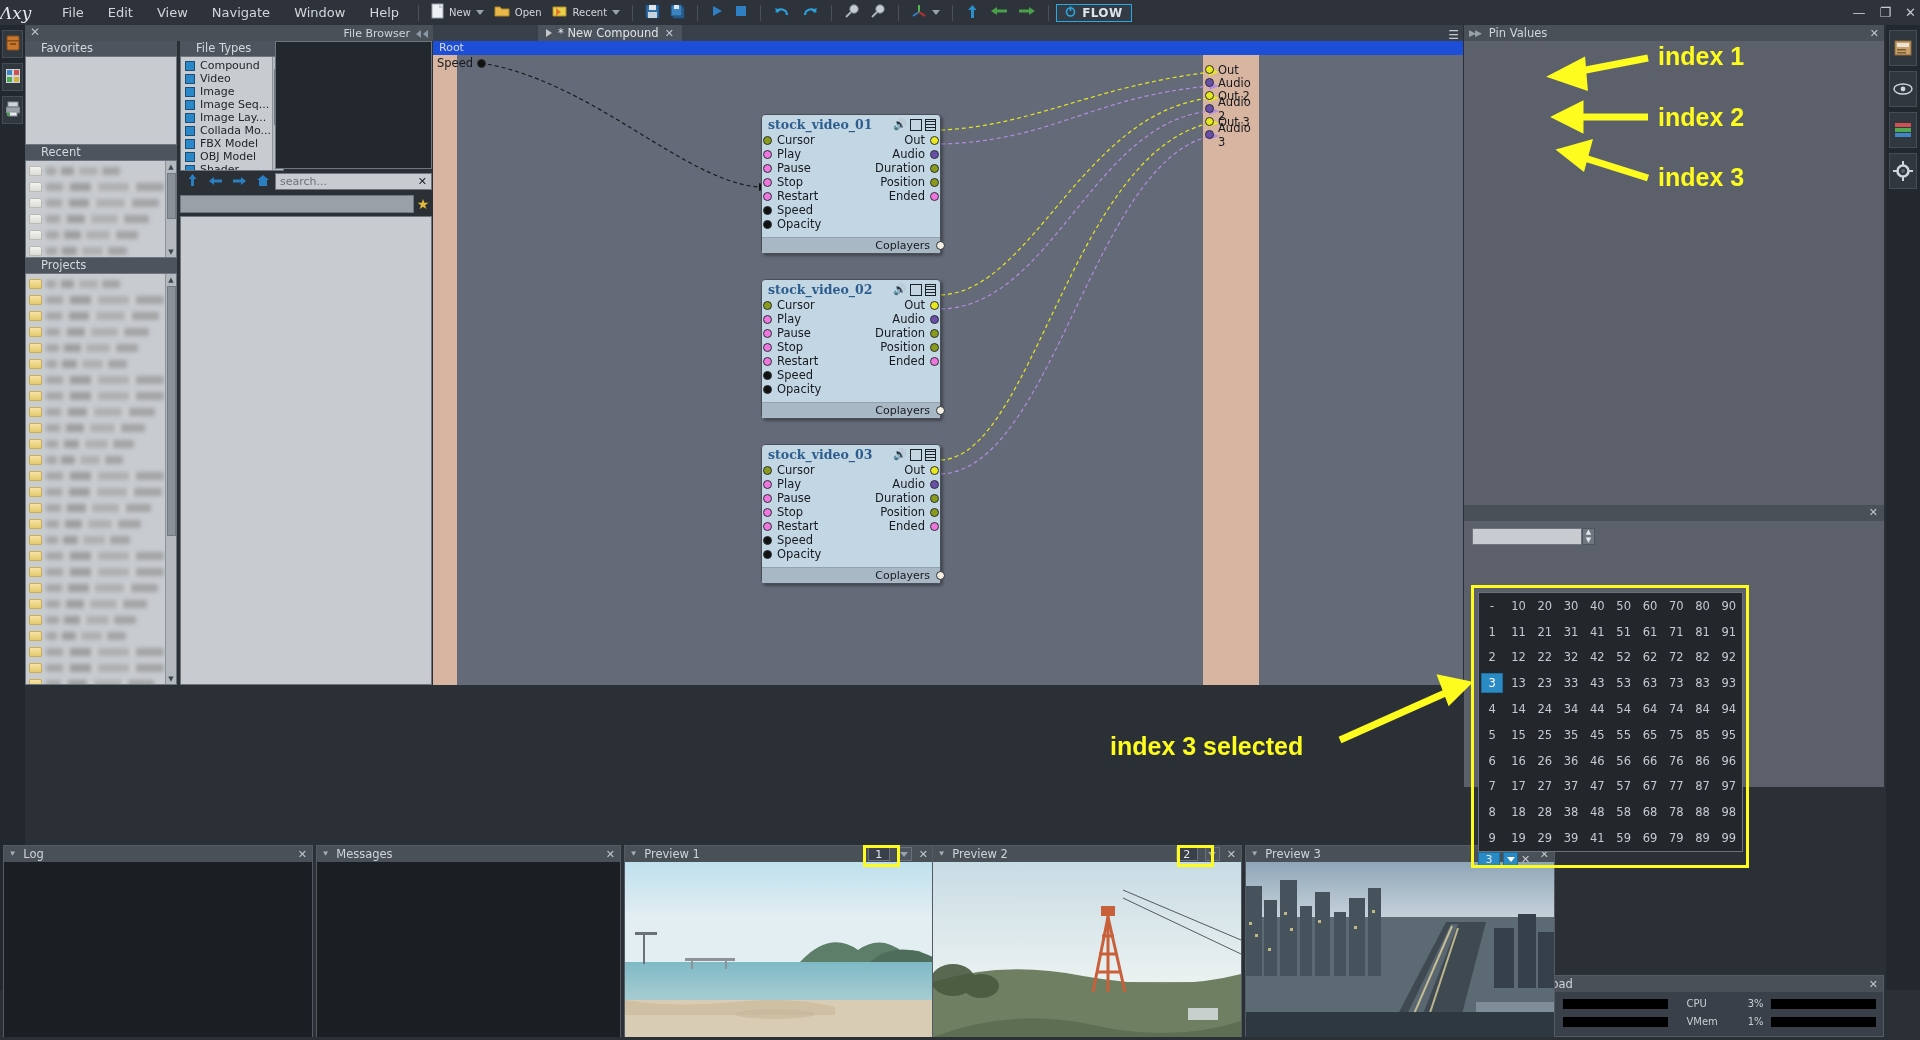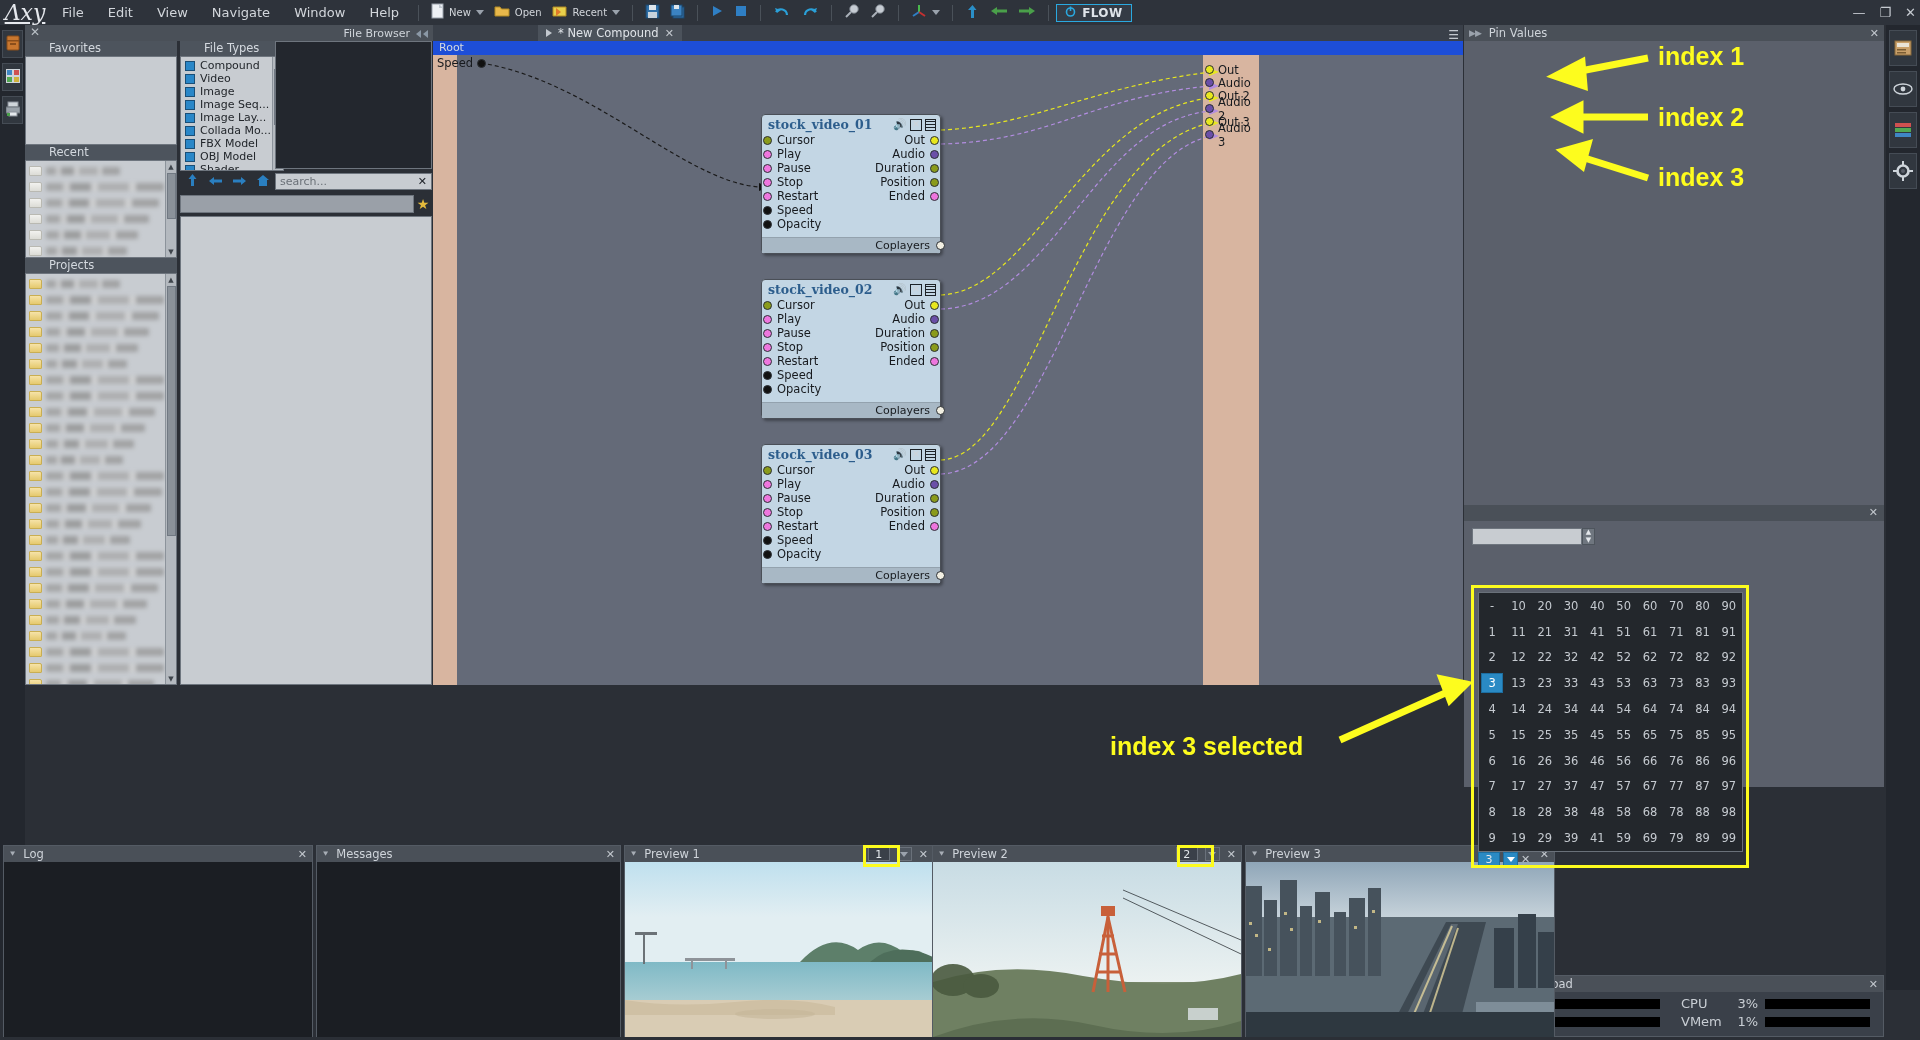--- a/index.html
+++ b/index.html
@@ -2,22 +2,22 @@
 <html><head>
 <meta charset="utf-8">
 <style>
   * { box-sizing: border-box; margin:0; padding:0; }
   html,body { width:1920px; height:1040px; overflow:hidden; background:#2b2f36; }
   body { font-family:"DejaVu Sans", sans-serif; font-size:13px; color:#cfd3d8; }
 
   
   #menubar { position:absolute; left:0; top:0; width:1920px; height:25px;
              background:#2e333b; display:flex; align-items:center; }
-  .logo { width:50px; text-align:center; font-family:"DejaVu Serif",serif;
-          font-size:22px; color:#e6e9ee; font-style:italic;text-decoration:underline; }
+  .logo { width:50px; text-align:left; font-family:"DejaVu Serif",serif;
+          font-size:17px; color:#e6e9ee; font-style:italic; }
   .menu-item { padding:0 12px; height:25px; line-height:25px; font-size:13px; color:#d2d6db; }
   .tb-sep { width:1px; height:16px; background:#4a5159; margin:0 7px; }
   .tb-btn { height:25px; display:flex; align-items:center; gap:5px; padding:0 5px; }
   .tb-label { font-size:10px; color:#d2d6db; }
   .caret { width:0;height:0;border-left:4px solid transparent;border-right:4px solid transparent;
            border-top:5px solid #9aa2ac; }
   .flowbtn { border:1px solid #2aa9e0; height:18px; padding:0 8px; display:flex; align-items:center;
              gap:6px; background:#343b45; }
   .flowbtn .tb-label{ font-size:12px; font-weight:bold; letter-spacing:.4px; color:#dfe4ea;}
 
@@ -30,21 +30,21 @@
   .strip-btn { width:21px; height:28px; margin:5px auto; border:1px solid #454c55; background:#31373f;
                display:flex;align-items:center;justify-content:center; }
 
   
   #fbHeader { position:absolute; left:25px; top:25px; width:408px; height:16px; background:#4a5058;
               display:flex; align-items:center; justify-content:flex-end; padding-right:4px; gap:5px;}
   #fbHeader .t { font-size:11px; color:#cfd4da; }
   #fbCloseX { position:absolute; left:30px; top:25px; font-size:12px; color:#b9bfc6; }
 
   .panel-title { height:15px; background:#4d545d; color:#d4d9df; font-size:11.5px;
-                 padding-left:24px; line-height:15px; }
+                 padding-left:16px; line-height:15px; }
   .listbox { background:#c8ccd1; border:1px solid #6e757e; overflow:hidden; position:relative; }
 
   #favPanel { position:absolute; left:25px; top:41px; width:152px; height:104px; }
   #favPanel .listbox { height:89px; }
 
   #recPanel { position:absolute; left:25px; top:145px; width:152px; height:113px; }
   #recPanel .listbox { height:98px; }
 
   #projPanel { position:absolute; left:25px; top:258px; width:152px; height:427px; }
   #projPanel .listbox { height:412px; }
@@ -139,21 +139,21 @@
   #panelBbody{ position:absolute; left:1464px; top:521px; width:420px; height:30px; background:#5b606b;
                display:flex; align-items:center; padding-left:8px;}
   #numField { width:110px; height:17px; background:#c8ccd1; border:1px solid #6e757e; }
   .spin { width:13px;height:17px;background:#6f767f;border:1px solid #4e555d; display:flex;
           flex-direction:column; align-items:center; justify-content:center; font-size:7px; color:#e3e7eb;}
   #panelCbody{ position:absolute; left:1464px; top:551px; width:420px; height:236px; background:#5b606b;}
 
   #procPanel { position:absolute; left:1464px; top:975px; width:420px; height:62px; background:#3a4049;
                border:1px solid #545b64; }
   #procHead { height:16px; background:#4a5058; display:flex;align-items:center; gap:8px; padding:0 5px;}
-  .procrow { display:flex; align-items:center; height:15px; font-size:13px; color:#c9ced4; }
+  .procrow { display:flex; align-items:center; height:15px; font-size:10px; color:#c9ced4;justify-content:center; }
   .plabel { width:46px; padding-left:6px;}
   .pval { width:44px; text-align:right; padding-right:7px;}
   .pbar { height:10px; background:#000; border:1px solid #000; position:relative; }
   .pfill{ height:100%; background:#5faa5f; }
 
   
   .bpanel { position:absolute; background:#2b2f36; border:1px solid #545b64;}
   .bhead { height:16px; background:#4a5058; display:flex; align-items:center; gap:7px; padding:0 5px; }
   .bhead .ic { color:#a8aeb6; font-size:9px; }
   .bhead .t { font-size:11.5px; color:#cfd4da; flex:1; }

